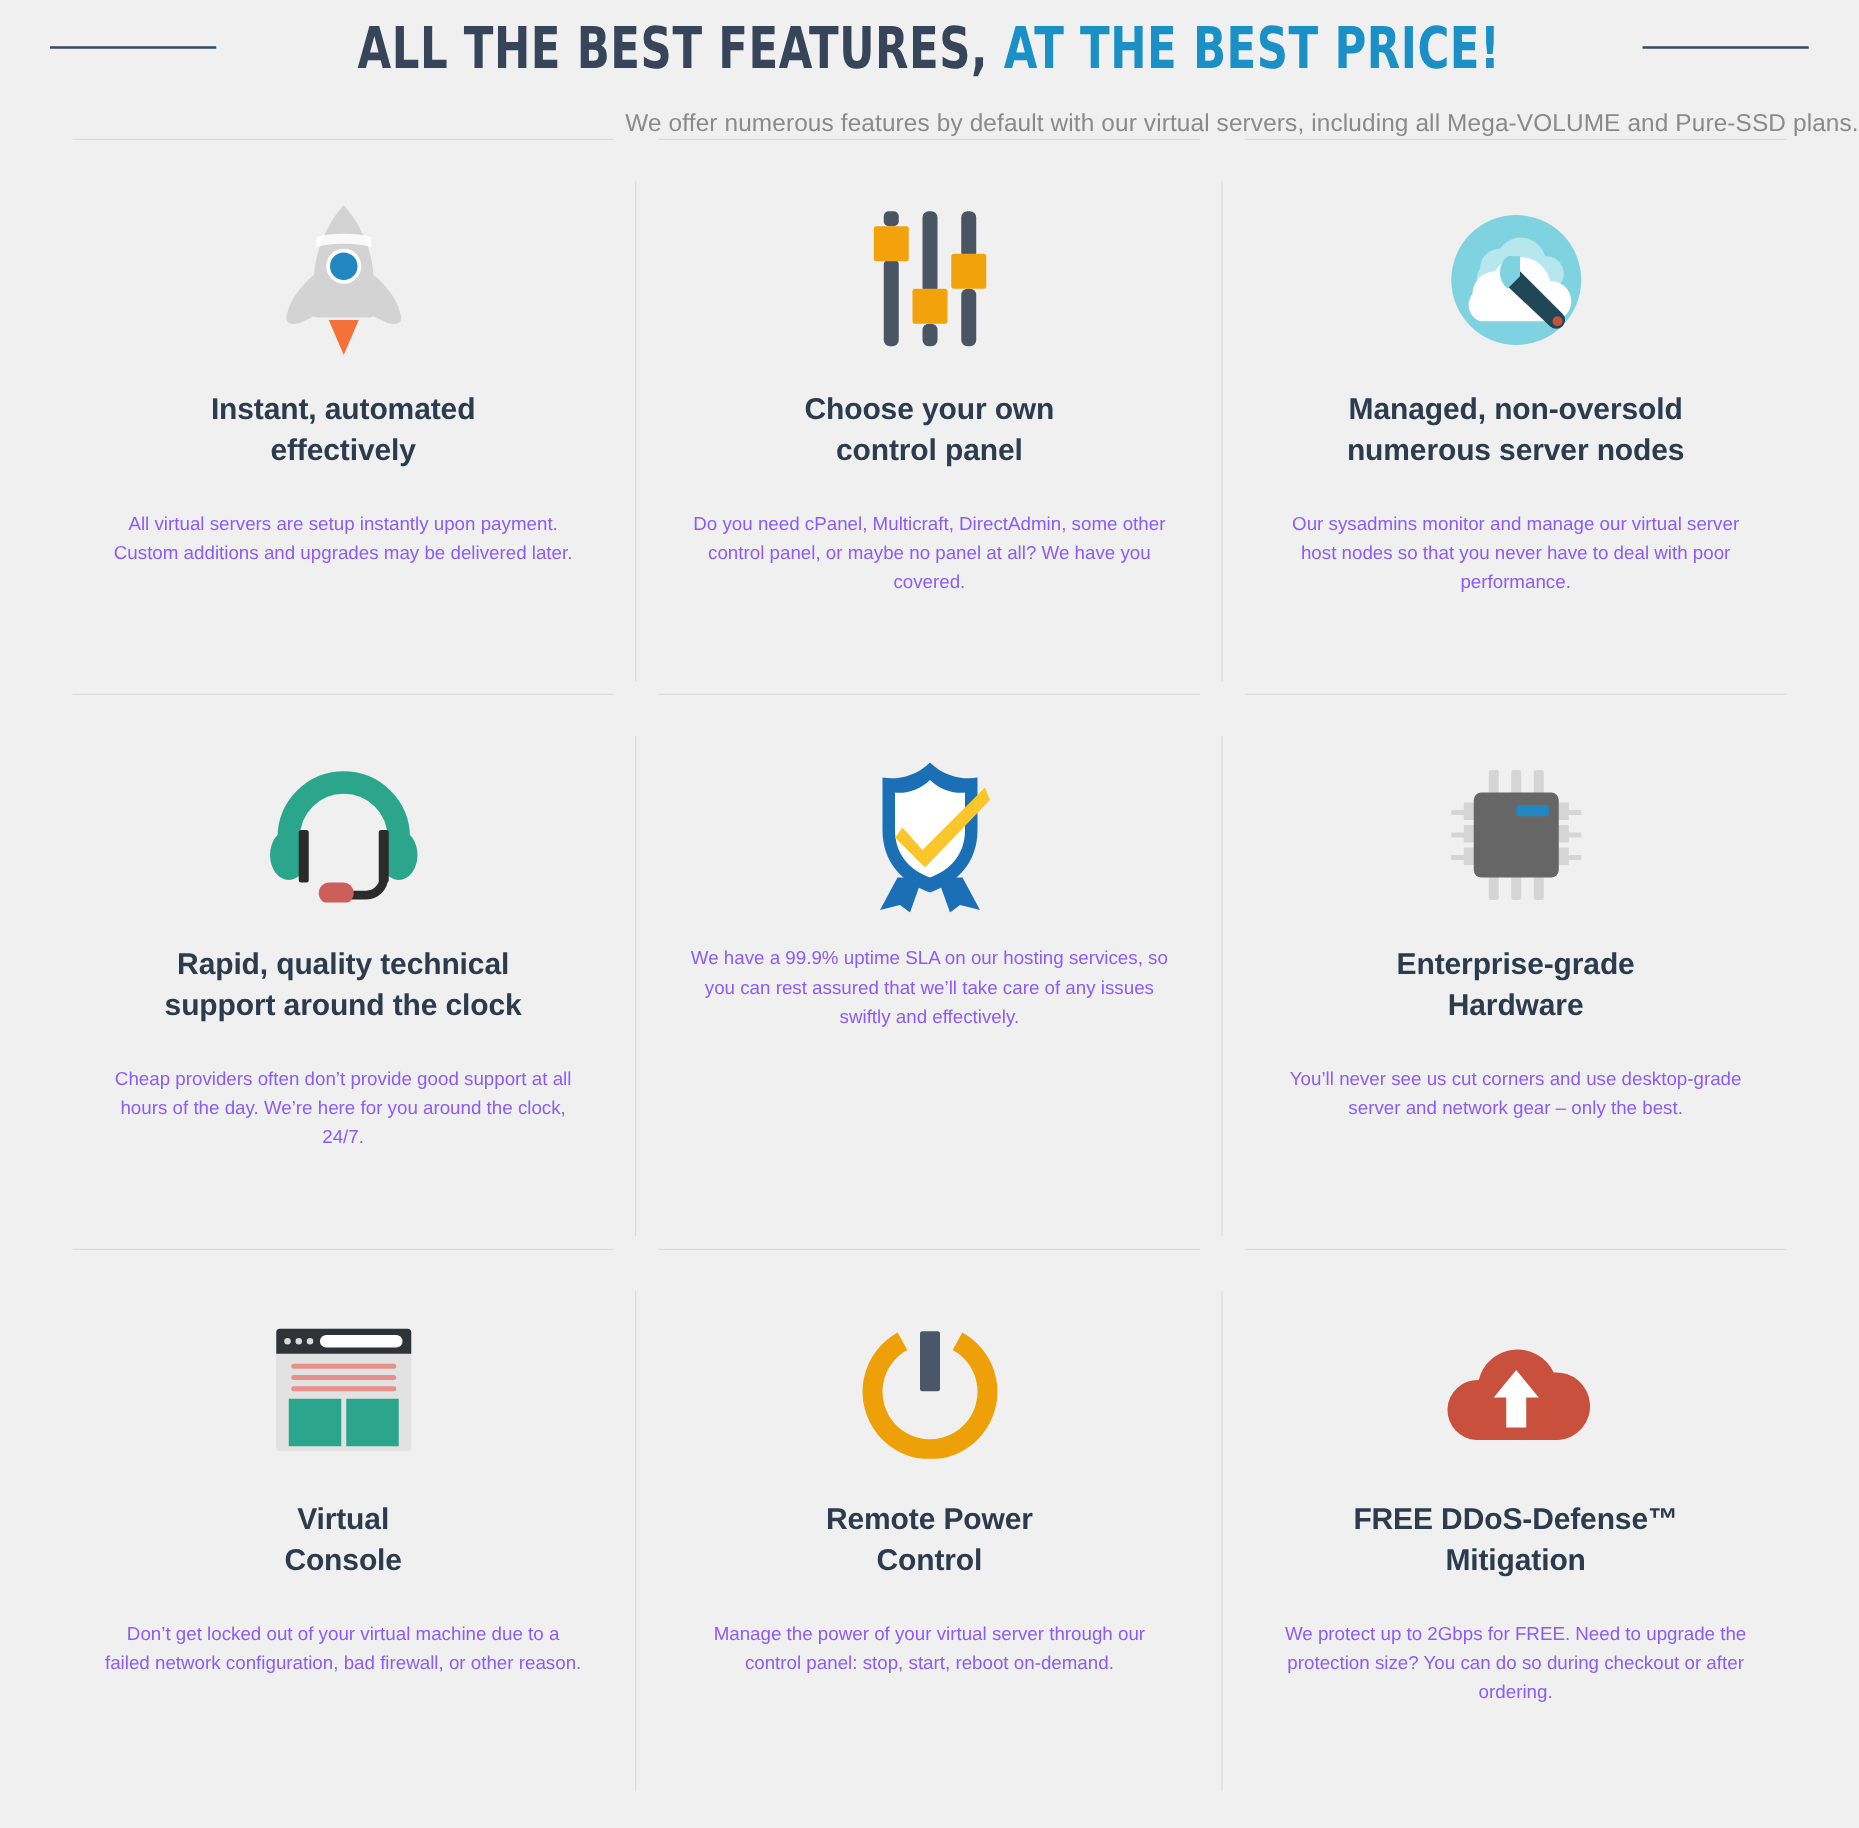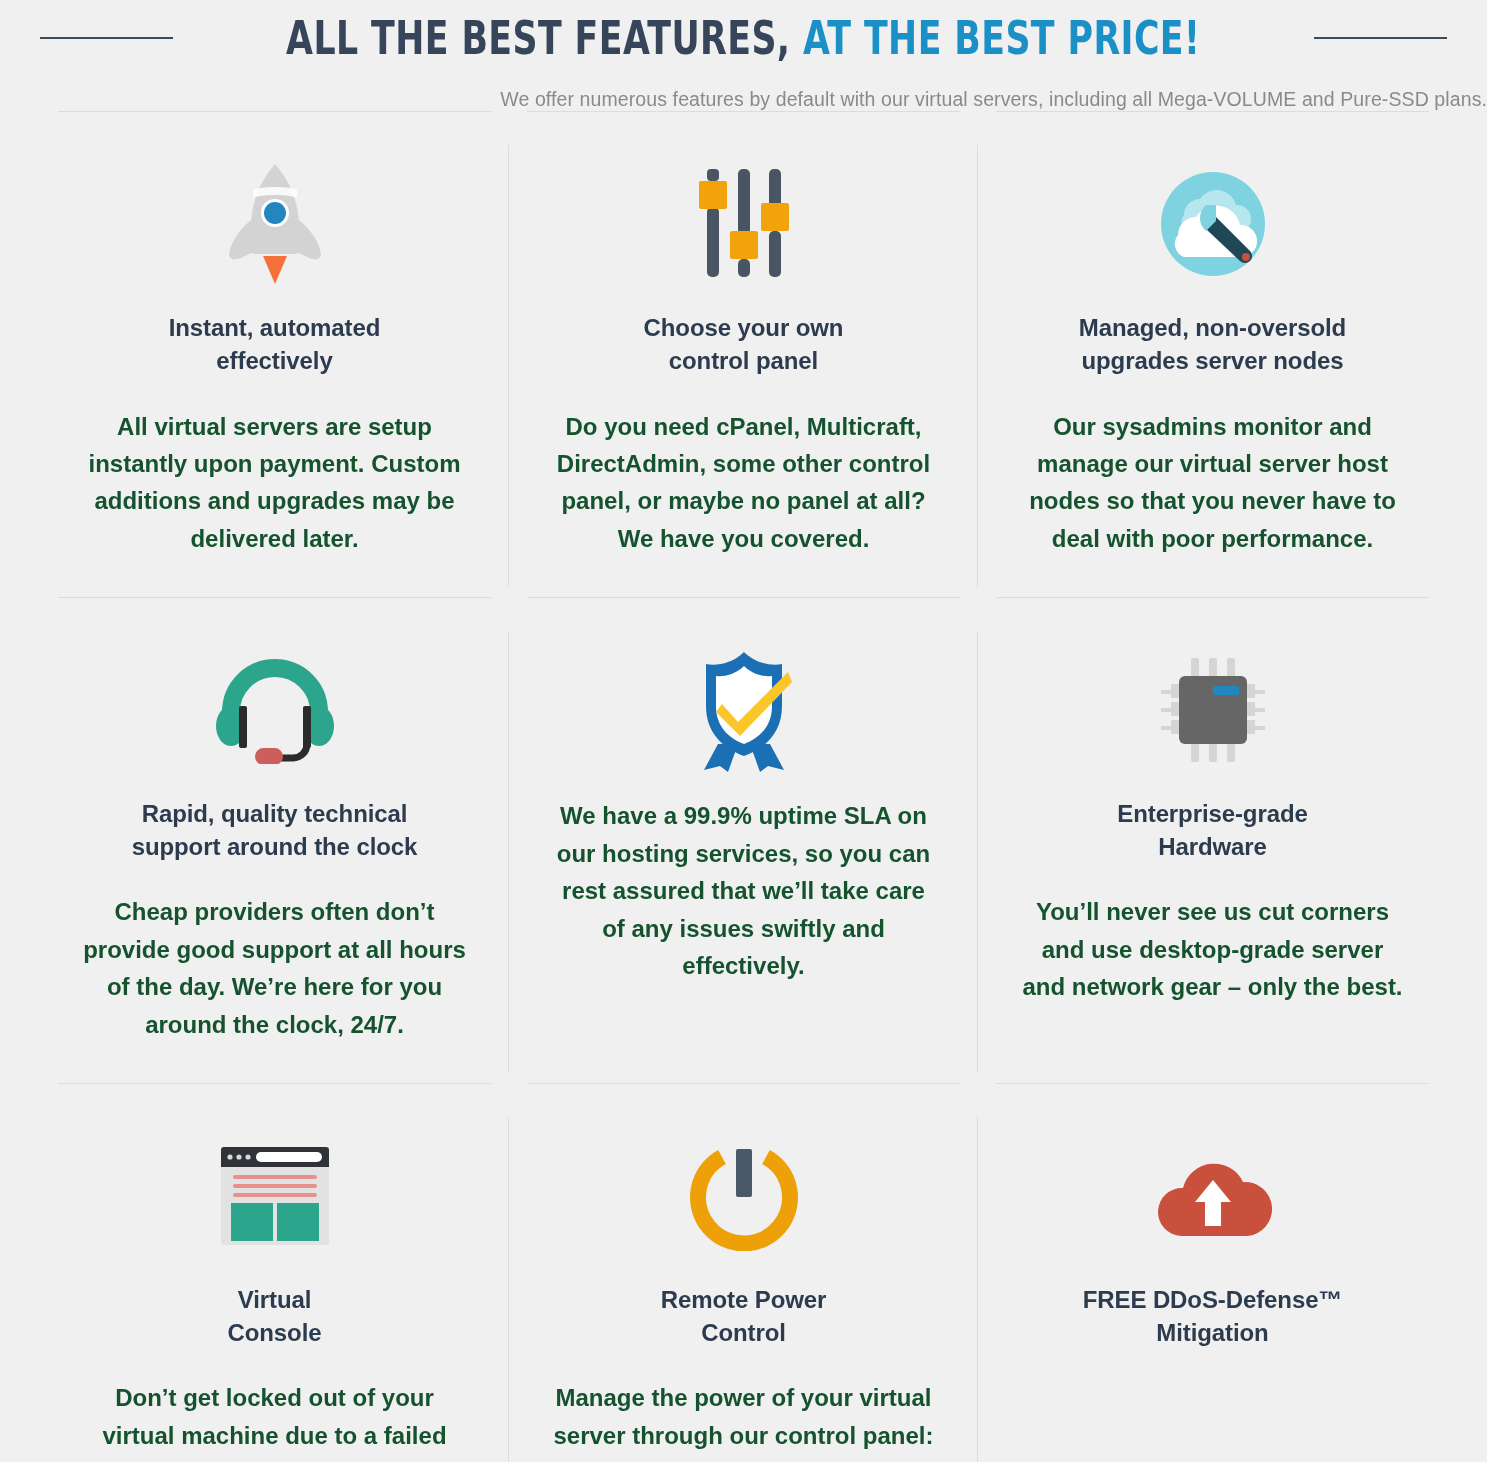--- a/index.html
+++ b/index.html
@@ -103,24 +103,24 @@
   .card-title {
     font-size: 24px;
     font-weight: 700;
     color: #2d3b4e;
     line-height: 1.38;
     margin-bottom: 30px;
     letter-spacing: -0.1px;
   }
 
   .card-body {
-    font-size: 24px;
-    color: #14532d;
+    font-size: 15px;
+    color: #8b5cf6;
     line-height: 1.56;
-    font-weight: 700;
+    font-weight: 400;
   }
 </style>
 </head>
 <body>
 
 <div class="header">
   <div class="title-row">
     <div class="title-rule left"></div>
     <h1 class="page-title">
       <span class="dark">ALL THE BEST FEATURES,</span>
@@ -188,21 +188,21 @@
         <g>
           <path d="M54 40 a17 17 0 0 0 -2 24 L86 96 a7 7 0 0 0 10 -10 L62 52 a17 17 0 0 0 -8 -12 Z" fill="#1f4756"></path>
           <path d="M54 40 L54 56 L66 56 L66 42 Z" fill="#7fd3e0" opacity="0"></path>
           <path d="M52 40 a17 17 0 0 0 0 26 l10 -10 l0 -16 Z" fill="#7fd3e0"></path>
           <circle cx="92" cy="92" r="4" fill="#c9503c"></circle>
         </g>
       </svg>
     </div>
     <div class="card-title">
       <span>Managed, non-oversold</span><br>
-      <span>upgrades server nodes</span>
+      <span>numerous server nodes</span>
     </div>
     <p class="card-body">Our sysadmins monitor and manage our virtual server host nodes so that you never have to deal with poor performance.</p>
   </div>
 
   <div class="feature-card">
     <div class="icon-wrap">
       <svg width="120" height="108" viewBox="0 0 120 108" aria-hidden="true">
         <path d="M16 72 L16 56 a44 44 0 0 1 88 0 L104 72" fill="none" stroke="#2ba68c" stroke-width="18" stroke-linecap="round"></path>
         <ellipse cx="16" cy="70" rx="15" ry="20" fill="#2ba68c"></ellipse>
         <ellipse cx="104" cy="70" rx="15" ry="20" fill="#2ba68c"></ellipse>
@@ -303,15 +303,16 @@
     <div class="icon-wrap">
       <svg width="124" height="92" viewBox="0 0 124 92" aria-hidden="true">
         <path d="M30 86 a24 24 0 0 1 2 -48 a32 32 0 0 1 60 -6 a22 22 0 0 1 4 54 Z" fill="#c9503c"></path>
         <path d="M62 30 L80 52 L70 52 L70 76 L54 76 L54 52 L44 52 Z" fill="#ffffff"></path>
       </svg>
     </div>
     <div class="card-title">
       <span>FREE DDoS-Defense™</span><br>
       <span>Mitigation</span>
     </div>
+    <p class="card-body">We protect up to 2Gbps for FREE. Need to upgrade the protection size? You can do so during checkout or after ordering.</p>
   </div>
 
 </div>
 
 </body></html>

